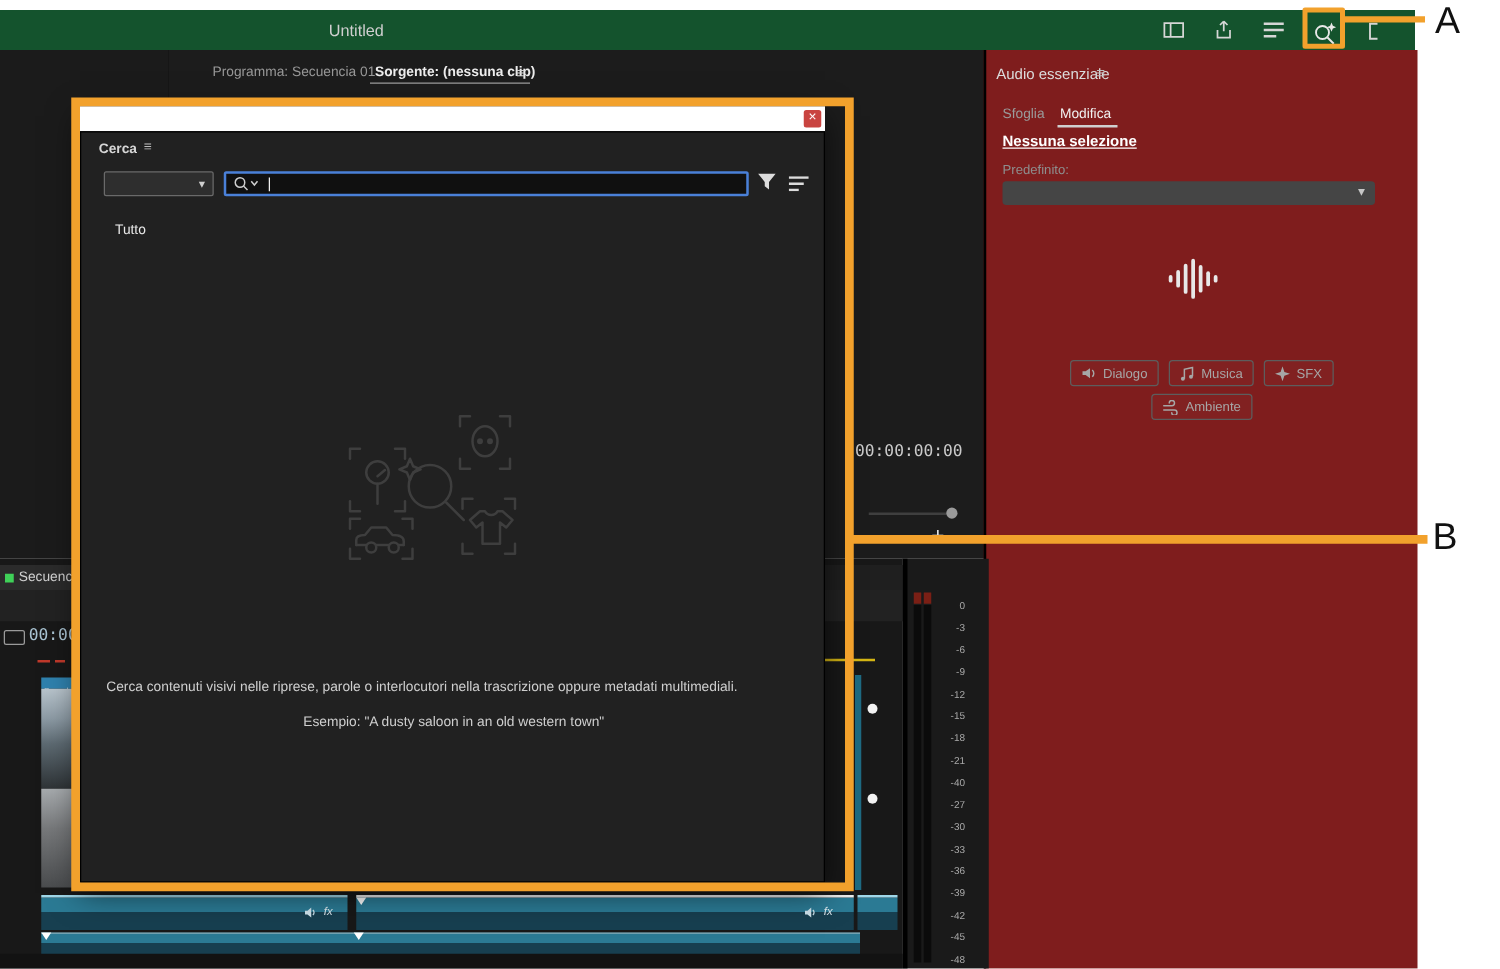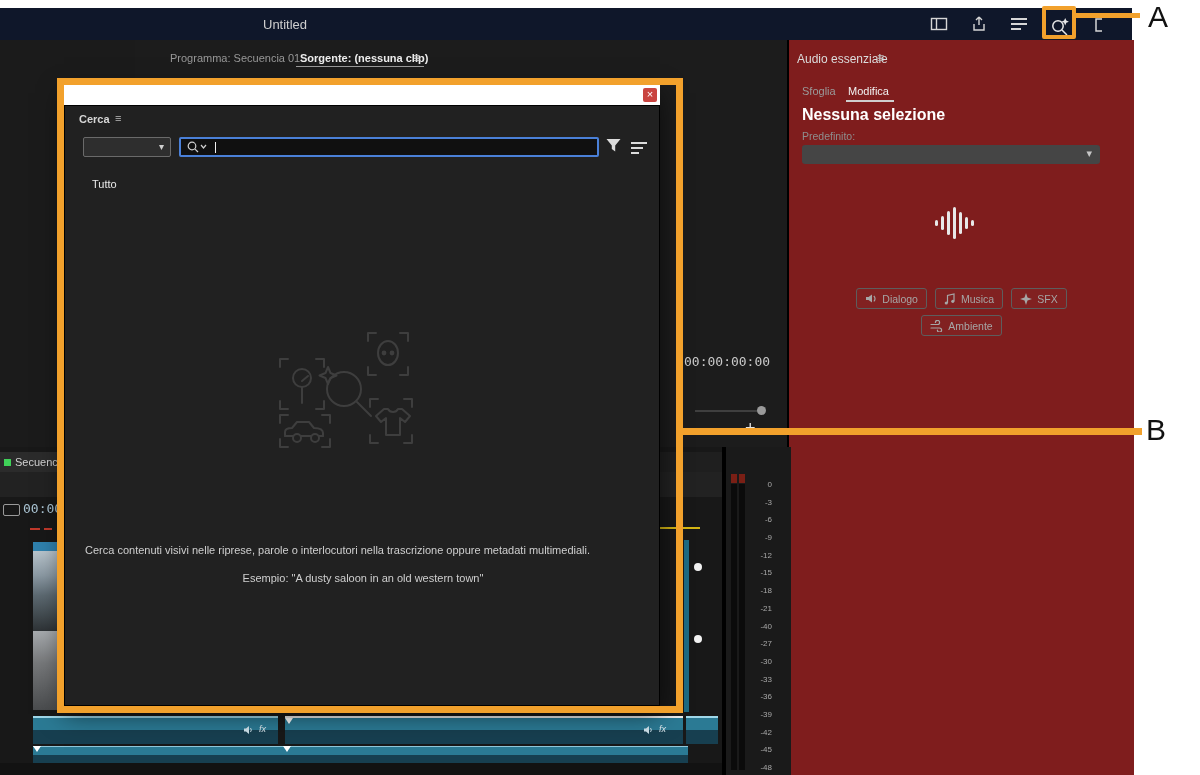--- a/index.html
+++ b/index.html
@@ -14,21 +14,21 @@
   .tagbtn{display:flex;align-items:center;gap:5px;height:19px;padding:0 8px;border:1px solid #5d5d5d;
           border-radius:3px;background:rgba(255,255,255,0.02);color:#a6a6a6;font-size:10.5px;}
   .clip{background:linear-gradient(180deg,#2b7a94 0%,#2b7a94 45%,#173f50 45%,#173f50 100%);}
   .fx{font-style:italic;font-size:9px;color:#dfeaf0;}
 </style>
 </head>
 <body>
 
 <div class="stage nosel">
 
-  <div class="abs" style="left:0;top:8px;width:1132px;height:32px;background:#0f172a;">
+  <div class="abs" style="left:0;top:8px;width:1132px;height:32px;background:#14532d;">
     <div class="abs" style="left:263px;top:9px;font-size:13px;color:#cfcfcf;">Untitled</div>
 
     <div class="abs" style="left:930px;top:8px;">
       <svg width="18" height="16" viewBox="0 0 18 16">
           <rect x="1.5" y="2.5" width="15" height="11" fill="none" stroke="#d6d6d6" stroke-width="1.4"></rect>
           <line x1="6.5" y1="2.5" x2="6.5" y2="13.5" stroke="#d6d6d6" stroke-width="1.4"></line>
         </svg>
     </div>
     <div class="abs" style="left:970px;top:7px;">
       <svg width="18" height="18" viewBox="0 0 18 18" fill="none" stroke="#d6d6d6" stroke-width="1.4">
@@ -76,21 +76,21 @@
   </div>
 
   <div class="abs" style="left:787px;top:40px;width:345px;height:735px;background:#7f1d1d;border-left:2px solid #000;">
     <div class="abs" style="left:8px;top:12px;font-size:12px;color:#dcdcdc;">Audio essenziale</div>
     <div class="abs" style="left:88px;top:11px;font-size:12px;color:#bdbdbd;">≡</div>
 
     <div class="abs" style="left:13px;top:45px;font-size:11px;color:#9a9a9a;">Sfoglia</div>
     <div class="abs" style="left:59px;top:45px;font-size:11px;color:#f0f0f0;">Modifica</div>
     <div class="abs" style="left:57px;top:60px;width:48px;height:2px;background:#cfcfcf;"></div>
 
-    <div class="abs" style="left:13px;top:66px;font-size:16px;font-weight:bold;color:#ffffff;">Nessuna selezione</div>
+    <div class="abs" style="left:13px;top:66px;font-size:12px;font-weight:bold;color:#ffffff;text-decoration:underline;">Nessuna selezione</div>
     <div class="abs" style="left:13px;top:90px;font-size:10.5px;color:#8e8e8e;">Predefinito:</div>
 
     <div class="abs" style="left:13px;top:105px;width:298px;height:19px;background:#454545;border-radius:3px;">
       <span class="abs" style="right:8px;top:2px;font-size:11px;color:#c6c6c6;">▾</span>
     </div>
 
     <div class="abs" style="left:144px;top:166px;">
       <svg width="46" height="34" viewBox="0 0 46 34">
         <g fill="#e8e8e8">
           <rect x="2" y="14" width="3" height="6" rx="1.5"></rect>

